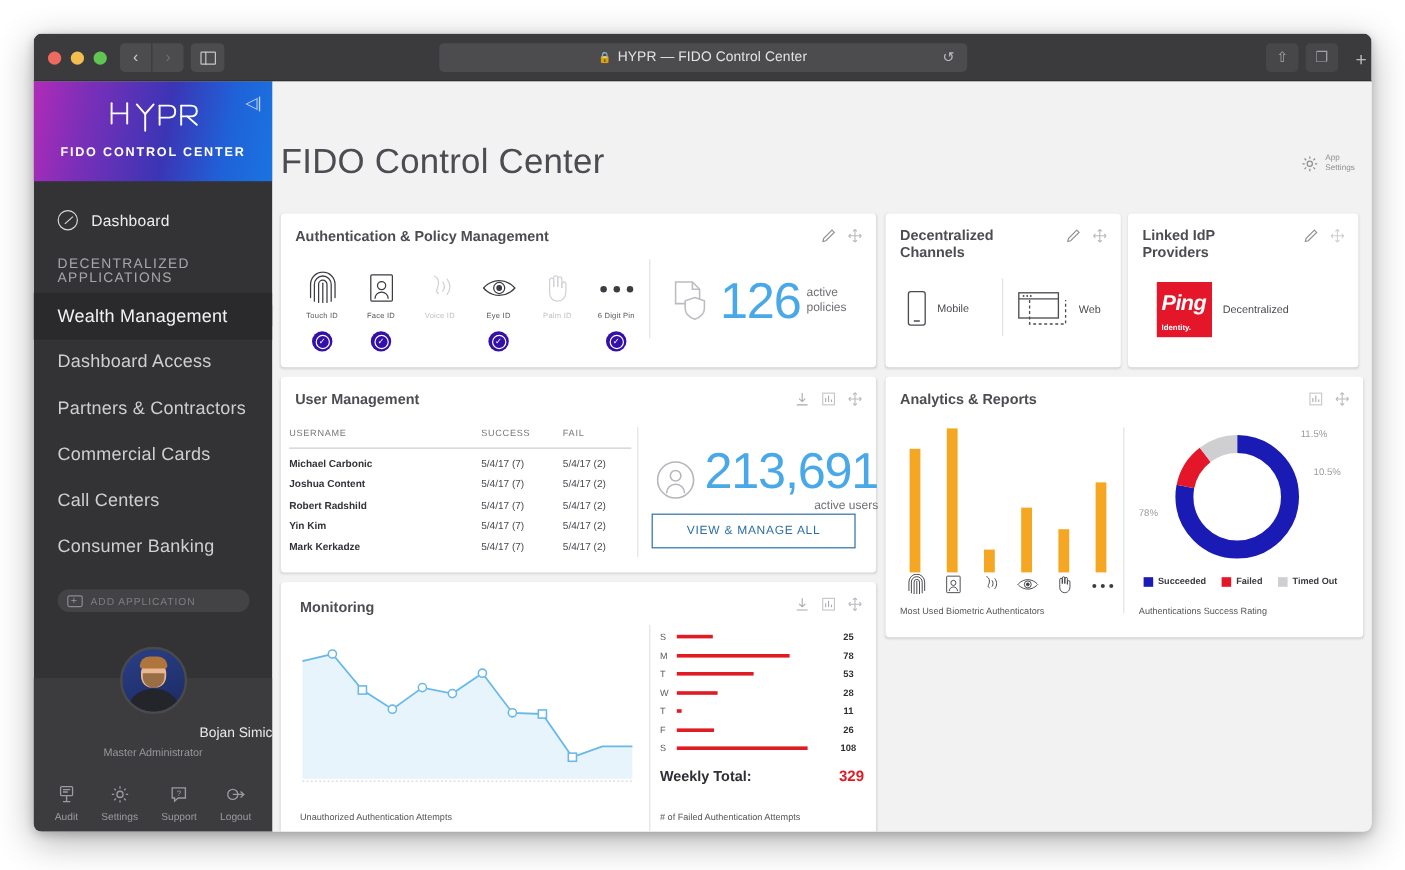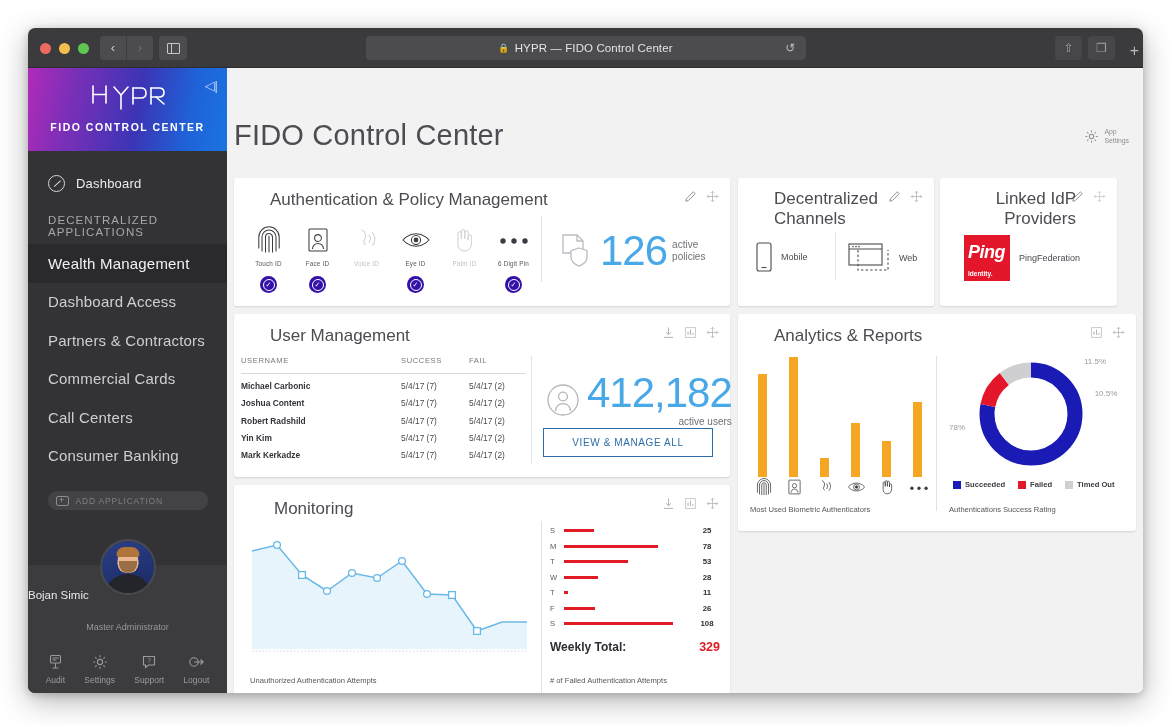--- a/index.html
+++ b/index.html
@@ -102,34 +102,34 @@
     width: 56px; height: 56px; border-radius: 50%; overflow:hidden;
     background: linear-gradient(160deg,#2a3f86,#1b2a63); border: 2px solid #4a4a4d; }
   .avatar .head { position:absolute; left:50%; transform:translateX(-50%); top:9px;
     width: 21px; height: 23px; border-radius: 48% 48% 42% 42%; background:#e8b894; }
   .avatar .hair { position:absolute; left:50%; transform:translateX(-50%); top:6px;
     width: 23px; height: 10px; border-radius: 11px 11px 3px 3px; background:#b0743d; }
   .avatar .beard { position:absolute; left:50%; transform:translateX(-50%); top:20px;
     width: 18px; height: 12px; border-radius: 0 0 9px 9px; background:#8c6036; opacity:.85 }
   .avatar .body { position:absolute; left:50%; transform:translateX(-50%); bottom:-3px;
     width: 46px; height: 22px; border-radius: 22px 22px 0 0; background:#23252b; }
-  .pname { position:absolute; left:0; right:0; top: 24px; text-align:left; color:#e9e9eb; font-size: 11.5px; }
+  .pname { position:absolute; left:0; right:0; top: 40px; text-align:right; color:#e9e9eb; font-size: 11.5px; }
   .prole { position:absolute; left:0; right:0; top: 57px; text-align:center; color:#97979c; font-size: 9px; }
   .ptools { position:absolute; left:0; right:0; bottom: 8px; display:flex; justify-content: space-around; padding: 0 8px;}
   .ptool { text-align:center; color:#9a9aa0; font-size: 8.5px; }
   .ptool .ti { height: 20px; display:flex; align-items:center; justify-content:center; margin-bottom: 3px; }
 
   
   .main { flex: 1; position: relative; background: #f2f2f2; overflow: hidden; }
   .page-title { position: absolute; left: 7px; top: 51px; font-size: 29px; color: #4c4c52; font-weight: 400; letter-spacing:.2px;}
   .appsettings { position: absolute; right: 14px; top: 60px; display:flex; align-items:center; gap:5px; }
   .appsettings .lbl { font-size: 6.8px; color:#8e8e94; line-height: 1.3; }
 
   .card { position: absolute; background:#fff; border-radius: 3px; box-shadow: 0 1px 2px rgba(0,0,0,.13); }
-  .card-title { color:#4c4c52; font-size: 17px; font-weight: 400; margin-left: 24px; }
+  .card-title { color:#4c4c52; font-size: 12px; font-weight: 700; }
   .card-tools { position: absolute; top: 12px; right: 11px; display:flex; align-items:center; gap: 9px; color:#b6b6bb; }
 
   .sep { position:absolute; width:1px; background:#e3e3e5; }
 
   
   .authrow { position:absolute; left: 10px; top: 44px; display:flex; gap: 0; }
   .auth { width: 49px; text-align:center; }
   .auth .gi { height: 32px; display:flex; align-items:flex-end; justify-content:center; }
   .auth .nm { font-size: 6.3px; color:#56565c; margin-top: 6px; letter-spacing:.2px; }
   .auth .chk { width: 17px; height: 17px; border-radius:50%; background:#3310a8; margin: 9px auto 0;
@@ -447,36 +447,36 @@
               <path d="M1 8h33" stroke="#4a4a51" stroke-width="1"></path>
               <circle cx="5" cy="5.6" r="0.8" fill="#4a4a51"></circle>
                 <circle cx="8" cy="5.6" r="0.8" fill="#4a4a51"></circle>
                 <circle cx="11" cy="5.6" r="0.8" fill="#4a4a51"></circle>
               <path d="M10 9v20h30V9" stroke="#4a4a51" stroke-width="1.1" stroke-dasharray="2.4 2.2"></path>
             </svg>
             <span style="font-size:9px;color:#4a4a51;">Web</span>
           </div>
         </div>
 
-        <div class="card" style="left:713px; top:110px; width:177px; height:128px;text-align:right;">
+        <div class="card" style="left:713px; top:110px; width:192px; height:128px;">
           <div style="position:absolute;left:12px;top:11px;width:100px;line-height:1.18;" class="card-title">Linked IdP Providers</div>
           <div class="card-tools">
             <svg width="13" height="13" viewBox="0 0 16 16" fill="none" stroke="#8f8f96" stroke-width="1.2">
                 <path d="M11.5 2.2l2.3 2.3-8.6 8.6-3 0.7 0.7-3z"></path>
               </svg>
             <svg width="13" height="13" viewBox="0 0 16 16" fill="none" stroke="#cfcfd4" stroke-width="1.1">
               <path d="M8 1.5v13M1.5 8h13M8 1.5l-2 2M8 1.5l2 2M8 14.5l-2-2M8 14.5l2-2M1.5 8l2-2M1.5 8l2 2M14.5 8l-2-2M14.5 8l-2 2"></path>
             </svg>
           </div>
           <div style="position:absolute;left:24px;top:57px;display:flex;align-items:center;gap:9px;">
             <div style="width:46px;height:46px;background:#E4172A;position:relative;">
               <div style="position:absolute;left:4px;top:7px;color:#fff;font-size:18px;font-weight:bold;font-style:italic;letter-spacing:-0.5px;">Ping</div>
               <div style="position:absolute;left:4px;bottom:4px;color:#fff;font-size:6.5px;font-weight:bold;">Identity.</div>
             </div>
-            <span style="font-size:9px;color:#4a4a51;">PingFederation</span>
+            <span style="font-size:9px;color:#4a4a51;">Decentralized</span>
           </div>
         </div>
 
         <div class="card" style="left:7px; top:246px; width:496px; height:163px;">
           <div style="position:absolute;left:12px;top:12px;" class="card-title">User Management</div>
           <div class="card-tools">
             <svg width="13" height="13" viewBox="0 0 16 16" fill="none" stroke="#a8a8ae" stroke-width="1.1">
                 <path d="M8 1.8v8.6M4.8 7.6L8 10.6l3.2-3M2.5 14h11"></path>
               </svg>
             <svg width="13" height="13" viewBox="0 0 16 16" fill="none" stroke="#c3c3c9" stroke-width="1.1">
@@ -527,21 +527,21 @@
 
           <div class="sep" style="left:297px; top:42px; height:108px;"></div>
 
           <div style="position:absolute;left:312px;top:58px;display:flex;align-items:center;gap:7px;">
             <svg width="34" height="34" viewBox="0 0 34 34" fill="none" stroke="#b5b5bb" stroke-width="1.3">
               <circle cx="17" cy="17" r="15"></circle>
                 <circle cx="17" cy="13.5" r="4.4"></circle>
               <path d="M9.5 28c0-4.4 3.4-7.4 7.5-7.4s7.5 3 7.5 7.4"></path>
             </svg>
             <div>
-              <div class="bignum">412,182</div>
+              <div class="bignum">213,691</div>
               <div class="bigsub" style="text-align:right;margin-top:2px;">active users</div>
             </div>
           </div>
 
           <div class="viewbtn">VIEW &amp; MANAGE ALL</div>
         </div>
 
         <div class="card" style="left:511px; top:246px; width:398px; height:217px;">
           <div style="position:absolute;left:12px;top:12px;" class="card-title">Analytics &amp; Reports</div>
           <div class="card-tools">

